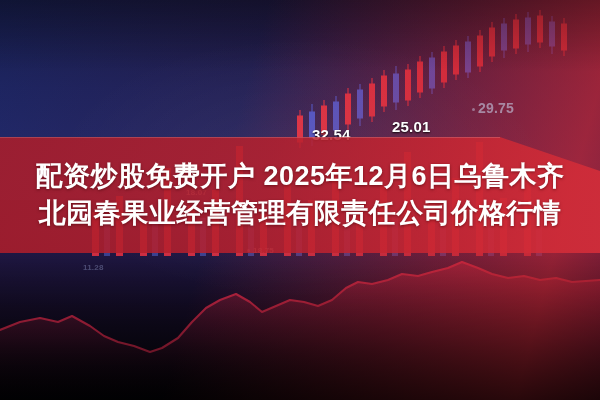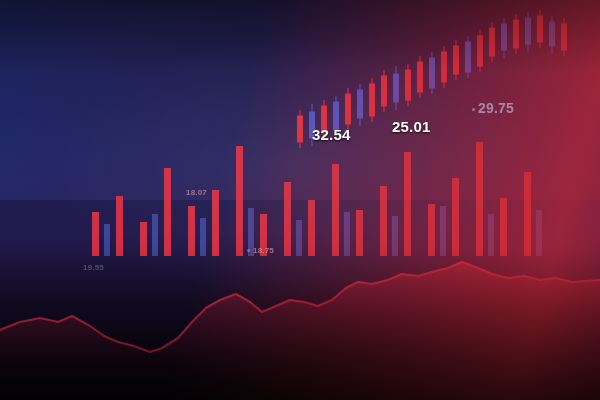--- a/index.html
+++ b/index.html
@@ -165,17 +165,22 @@
 
   <div class="bg-redwash"></div>
   <div class="bg-vignette"></div>
 
   <div>
     <div class="plabel bright" style="left:312px;top:126px"><span>32.54</span></div>
     <div class="plabel bright" style="left:392px;top:118px"><span>25.01</span></div>
     <div class="plabel dim" style="left:472px;top:100px"><span class="dot"></span><span>29.75</span></div>
     <div class="plabel red" style="left:186px;top:188px"><span>18.07</span></div>
     <div class="plabel red" style="left:247px;top:246px"><span class="dot"></span><span>18.75</span></div>
-    <div class="plabel faint" style="left:83px;top:263px"><span>19.55</span></div>
+    <div class="plabel faint" style="left:83px;top:263px"><span>11.28</span></div>
   </div>
 
+  <div class="banner">
+    <div class="rule"></div>
+    <div class="ttl">配资炒股免费开户 2025年12月6日乌鲁木齐</div>
+    <div class="ttl">北园春果业经营管理有限责任公司价格行情</div>
+  </div>
 
 </div>
 
 </body></html>

